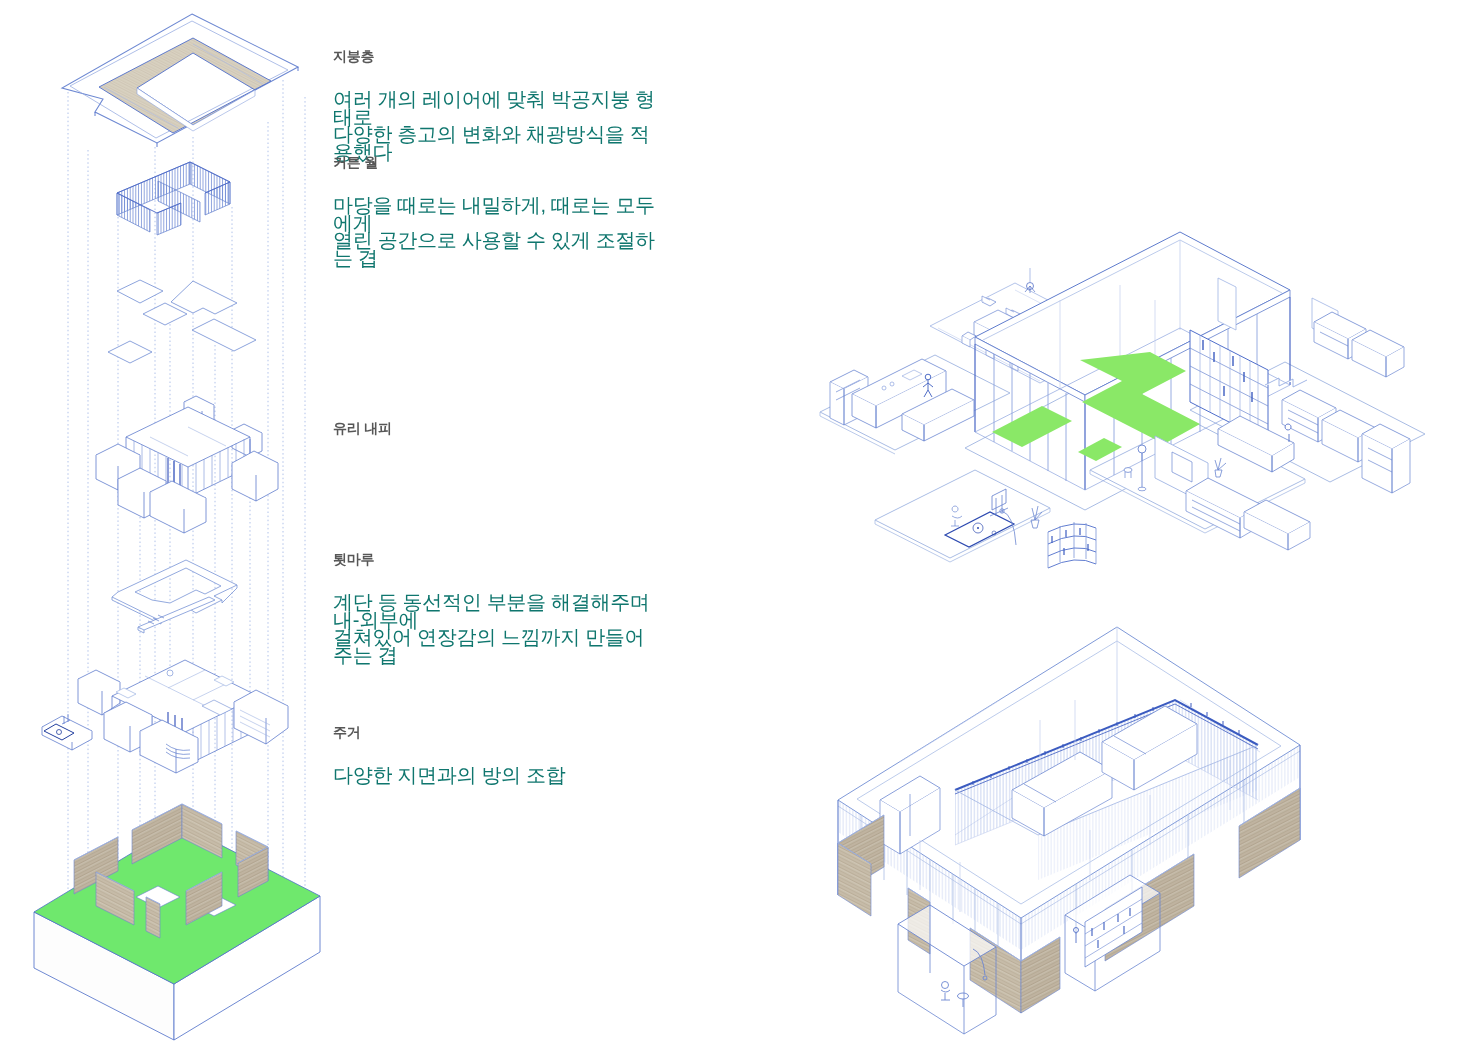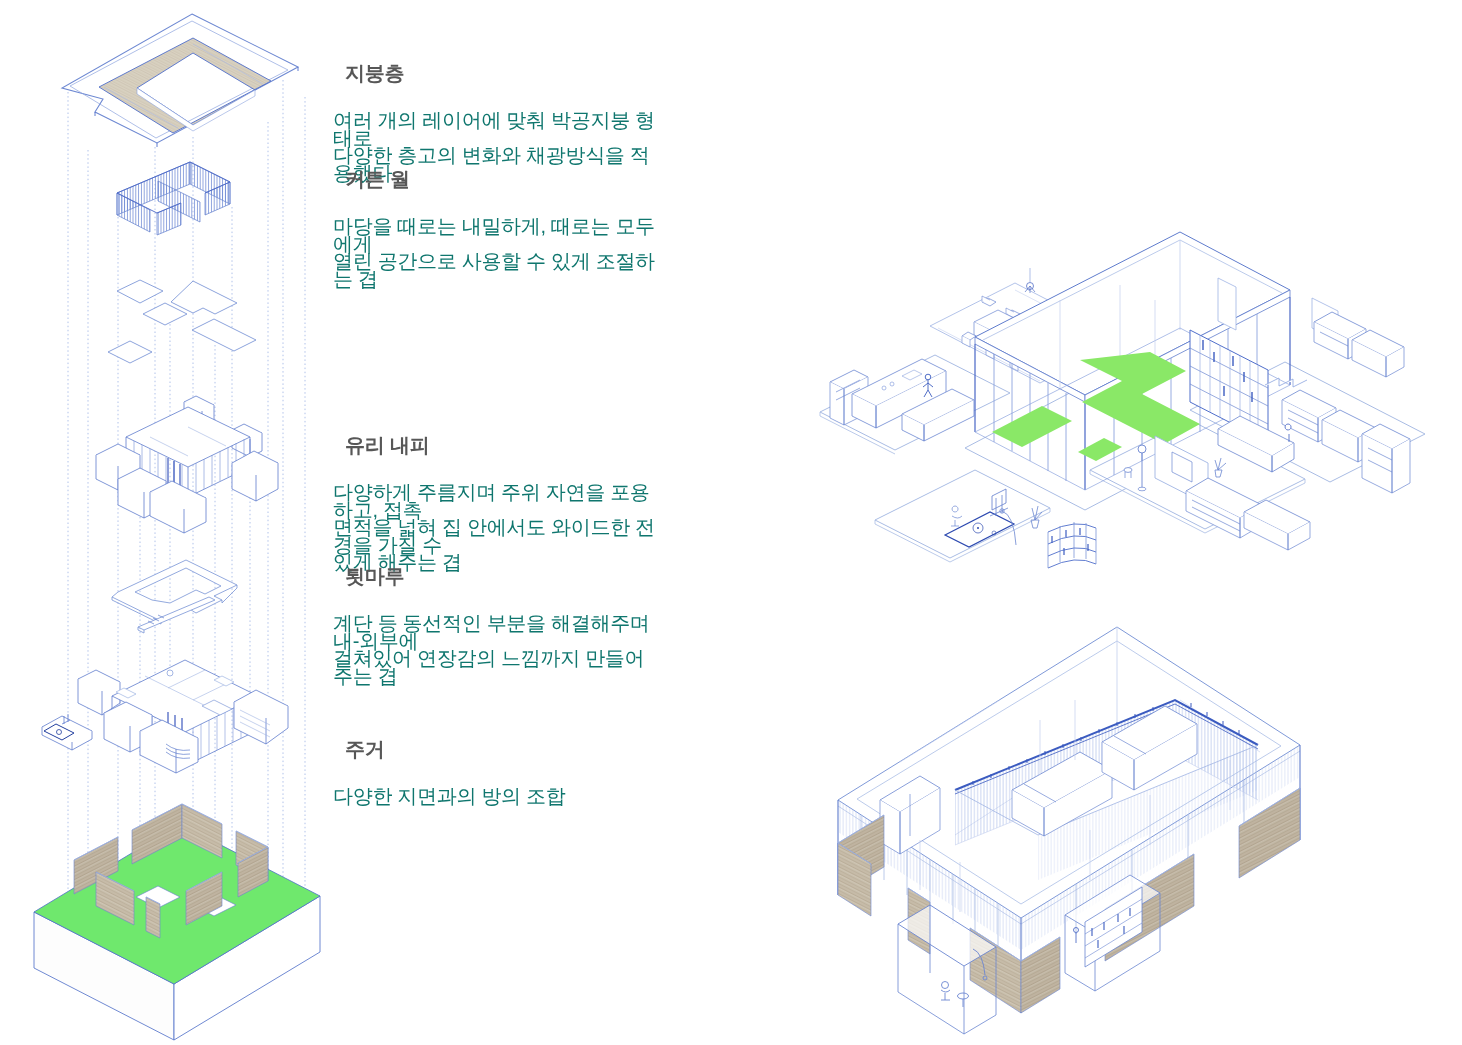--- a/index.html
+++ b/index.html
@@ -1,21 +1,21 @@
 <!DOCTYPE html>
 <html><head>
 <meta charset="utf-8">
 <style>
   html,body{margin:0;padding:0;background:#fff;}
   .canvas{position:relative;width:1462px;height:1045px;background:#fff;overflow:hidden;
           font-family:"Liberation Sans","DejaVu Sans",sans-serif;}
   svg.art{position:absolute;left:0;top:0;}
   .legend{position:absolute;left:333px;top:0;width:330px;}
   .legend section{position:absolute;left:0;width:330px;}
-  .legend h3{margin:12px;font-size:20px;font-weight:700;color:#575757;letter-spacing:-0.2px;}
+  .legend h3{margin:0;font-size:14px;font-weight:700;color:#575757;letter-spacing:-0.2px;}
   .legend p{margin:25px 0 0 0;font-size:20px;line-height:17.5px;color:#0f766e;
             white-space:pre-line;letter-spacing:-0.3px;}
   .s1{top:48px}.s2{top:154px}.s3{top:420px}.s4{top:551px}.s5{top:724px}.s6{top:888px}
 </style>
 </head>
 <body>
 
 <div class="canvas">
 
 <svg class="art" width="1462" height="1045" viewBox="0 0 1462 1045">
@@ -368,23 +368,20 @@
     <p>여러 개의 레이어에 맞춰 박공지붕 형태로
 다양한 층고의 변화와 채광방식을 적용했다</p>
   </section>
   <section class="s2">
     <h3>커튼 월</h3>
     <p>마당을 때로는 내밀하게, 때로는 모두에게
 열린 공간으로 사용할 수 있게 조절하는 겹</p>
   </section>
   <section class="s3">
     <h3>유리 내피</h3>
-    <p>다양하게 주름지며 주위 자연을 포용하고, 접촉
-면적을 넓혀 집 안에서도 와이드한 전경을 가질 수
-있게 해주는 겹</p>
   </section>
   <section class="s4">
     <h3>툇마루</h3>
     <p>계단 등 동선적인 부분을 해결해주며 내-외부에
 걸쳐있어 연장감의 느낌까지 만들어주는 겹</p>
   </section>
   <section class="s5">
     <h3>주거</h3>
     <p>다양한 지면과의 방의 조합</p>
   </section>

